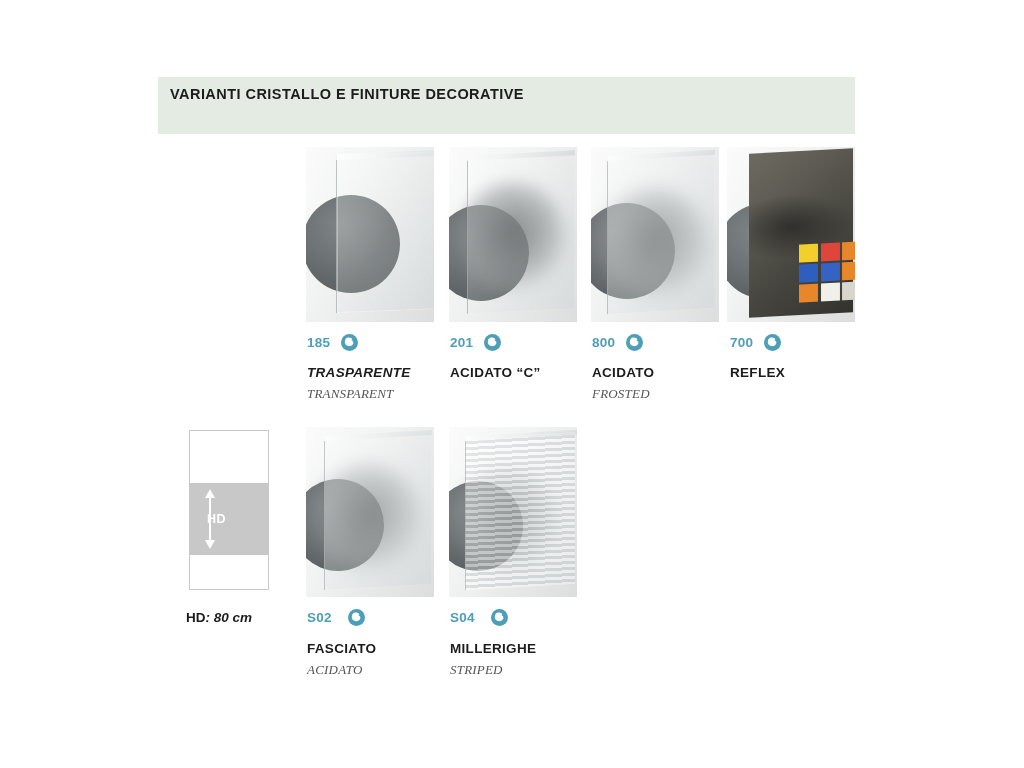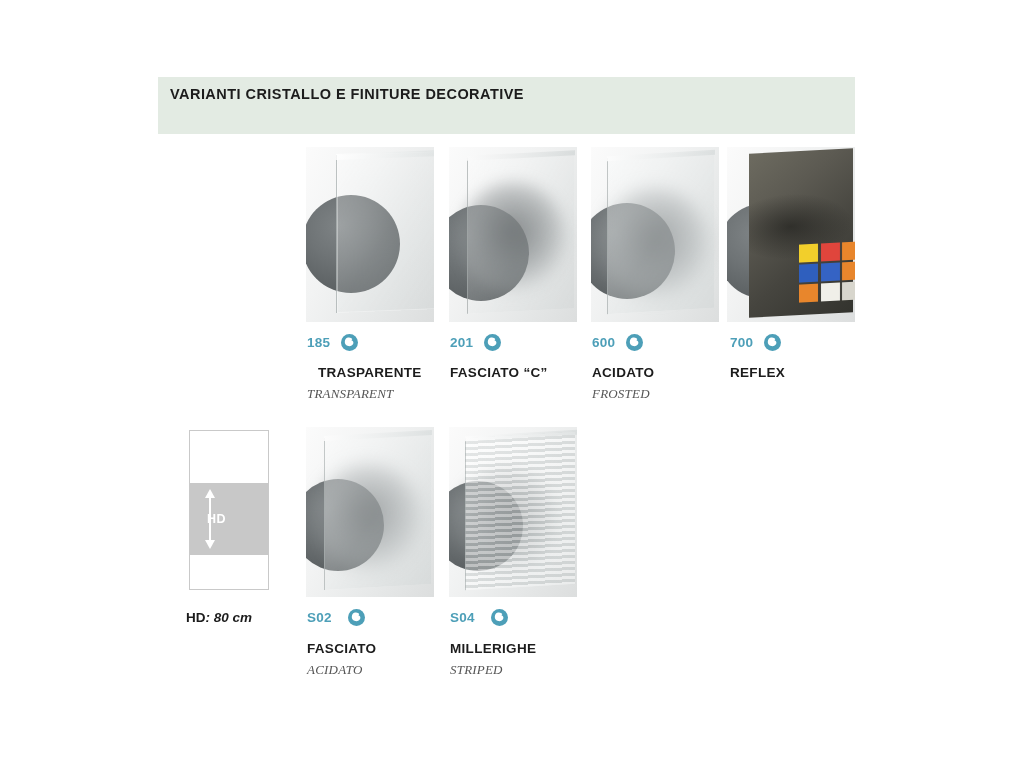--- a/index.html
+++ b/index.html
@@ -152,32 +152,32 @@
       </div>
     </div>
   </div>
 
   <div class="lbl-code" style="left:307px;top:335px;">185</div>
   <div class="lbl-icon" style="left:341px;top:334px;">
     <svg width="17" height="17" viewBox="0 0 17 17">
         <path d="M4.6 5.0 C6.0 3.4 8.6 3.2 10.4 4.2 C11.6 4.9 11.4 6.0 10.2 5.9 C11.9 6.6 12.9 8.2 12.2 9.8 C11.5 11.5 9.3 12.5 7.3 12.1 C5.0 11.7 3.6 9.8 3.8 7.8 C3.9 6.7 4.1 5.7 4.6 5.0 Z" fill="#ffffff"></path>
       </svg>
   </div>
-  <div class="lbl-name" style="left:318px;top:365px;">TRASPARENTE</div>
+  <div class="lbl-name" style="left:307px;top:365px;font-style:italic;">TRASPARENTE</div>
   <div class="lbl-en" style="left:307px;top:386px;">TRANSPARENT</div>
 
   <div class="lbl-code" style="left:450px;top:335px;">201</div>
   <div class="lbl-icon" style="left:484px;top:334px;">
     <svg width="17" height="17" viewBox="0 0 17 17">
         <path d="M4.6 5.0 C6.0 3.4 8.6 3.2 10.4 4.2 C11.6 4.9 11.4 6.0 10.2 5.9 C11.9 6.6 12.9 8.2 12.2 9.8 C11.5 11.5 9.3 12.5 7.3 12.1 C5.0 11.7 3.6 9.8 3.8 7.8 C3.9 6.7 4.1 5.7 4.6 5.0 Z" fill="#ffffff"></path>
       </svg>
   </div>
-  <div class="lbl-name" style="left:450px;top:365px;">FASCIATO “C”</div>
-
-  <div class="lbl-code" style="left:592px;top:335px;">600</div>
+  <div class="lbl-name" style="left:450px;top:365px;">ACIDATO “C”</div>
+
+  <div class="lbl-code" style="left:592px;top:335px;">800</div>
   <div class="lbl-icon" style="left:626px;top:334px;">
     <svg width="17" height="17" viewBox="0 0 17 17">
         <path d="M4.6 5.0 C6.0 3.4 8.6 3.2 10.4 4.2 C11.6 4.9 11.4 6.0 10.2 5.9 C11.9 6.6 12.9 8.2 12.2 9.8 C11.5 11.5 9.3 12.5 7.3 12.1 C5.0 11.7 3.6 9.8 3.8 7.8 C3.9 6.7 4.1 5.7 4.6 5.0 Z" fill="#ffffff"></path>
       </svg>
   </div>
   <div class="lbl-name" style="left:592px;top:365px;">ACIDATO</div>
   <div class="lbl-en" style="left:592px;top:386px;">FROSTED</div>
 
   <div class="lbl-code" style="left:730px;top:335px;">700</div>
   <div class="lbl-icon" style="left:764px;top:334px;">

